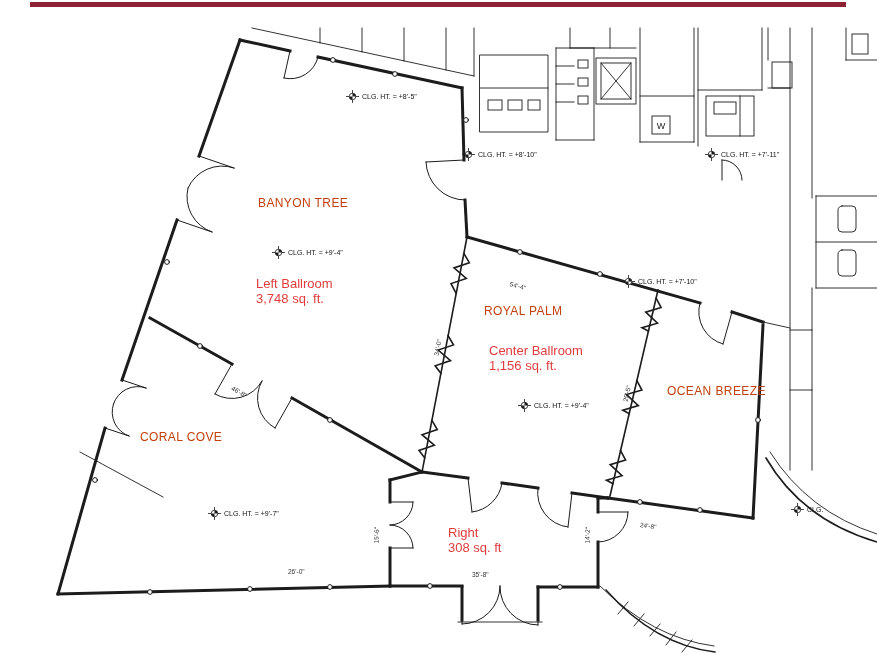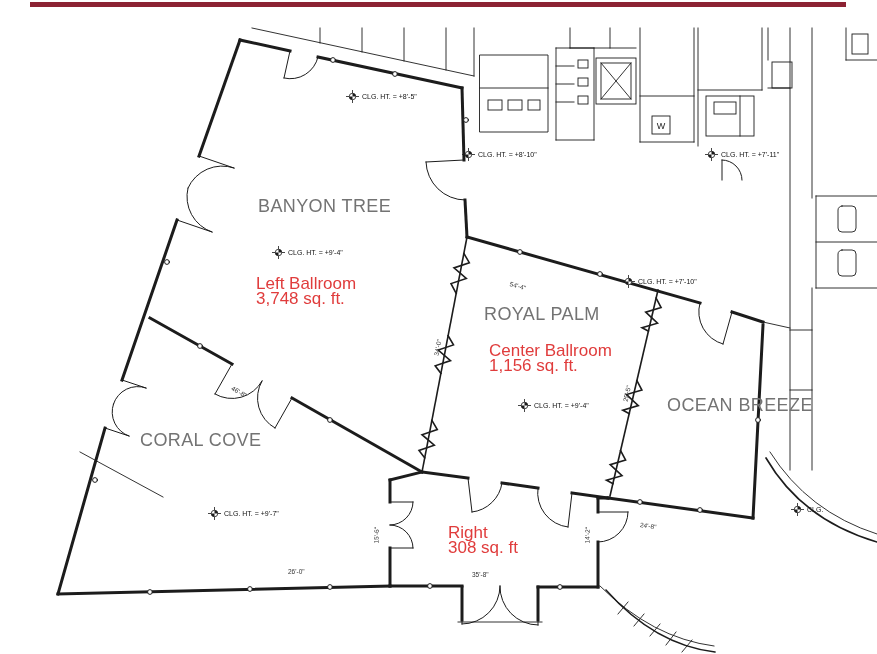--- a/index.html
+++ b/index.html
@@ -1,22 +1,22 @@
 <!DOCTYPE html>
 <html><head>
 <meta charset="utf-8">
 <style>
   *{margin:0;padding:0;box-sizing:border-box}
   html,body{background:#ffffff}
   body{font-family:"Liberation Sans",sans-serif}
   .plan{position:relative;width:877px;height:654px;background:#ffffff;overflow:hidden}
   .top-bar{position:absolute;left:30px;top:2px;width:816px;height:5px;background:#8c2233}
   .lines{position:absolute;left:0;top:0}
-  .room-name{position:absolute;font-size:18px;letter-spacing:.4px;color:#737373;white-space:nowrap}
-  .room-red{position:absolute;font-size:17px;line-height:15px;color:#e03c3c;white-space:nowrap}
+  .room-name{position:absolute;font-size:12px;letter-spacing:.4px;color:#c2410c;white-space:nowrap}
+  .room-red{position:absolute;font-size:13px;line-height:15px;color:#e03c3c;white-space:nowrap}
   .clg{position:absolute;display:flex;align-items:center;gap:3px;font-size:7px;color:#111;white-space:nowrap}
   .clg svg{flex:0 0 auto}
   .dim{position:absolute;font-size:6.5px;color:#333;white-space:nowrap;transform-origin:left center}
 </style>
 </head>
 <body>
 
 <div class="plan">
 
   <div class="top-bar"></div>
@@ -145,21 +145,21 @@
       <circle cx="560" cy="587" r="2.4"></circle>
         <circle cx="167" cy="262" r="2.4"></circle>
       <circle cx="95" cy="480" r="2.4"></circle>
         <circle cx="640" cy="502" r="2.4"></circle>
       <circle cx="700" cy="510" r="2.4"></circle>
     </g>
   </svg>
 
   <div class="room-name" style="left:258px;top:196px">BANYON TREE</div>
   <div class="room-name" style="left:484px;top:304px">ROYAL PALM</div>
-  <div class="room-name" style="left:667px;top:395px">OCEAN BREEZE</div>
+  <div class="room-name" style="left:667px;top:384px">OCEAN BREEZE</div>
   <div class="room-name" style="left:140px;top:430px">CORAL COVE</div>
 
   <div class="room-red" style="left:256px;top:276px">
     <div>Left Ballroom</div>
     <div>3,748 sq. ft.</div>
   </div>
   <div class="room-red" style="left:489px;top:343px">
     <div>Center Ballroom</div>
     <div>1,156 sq. ft.</div>
   </div>

